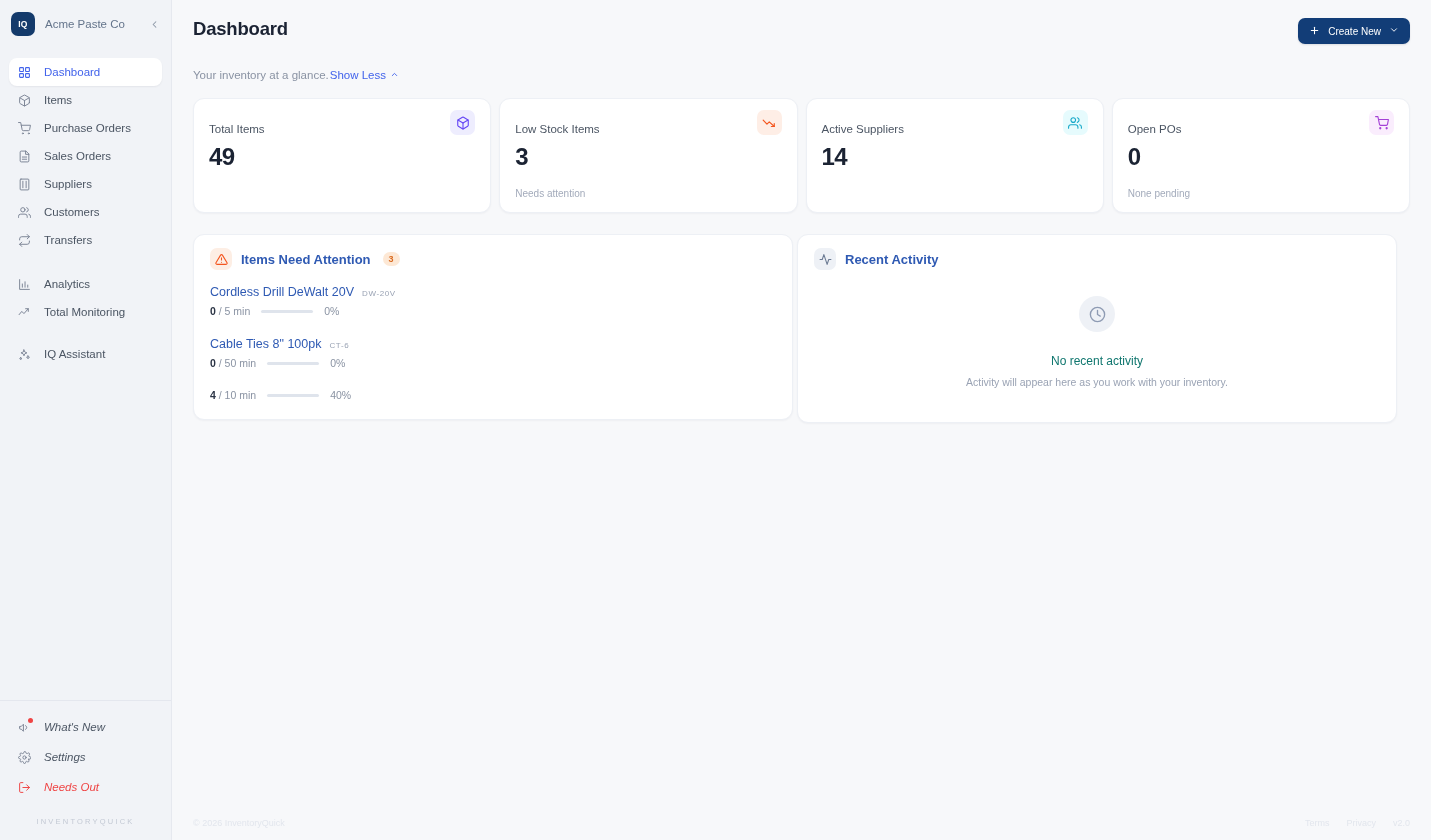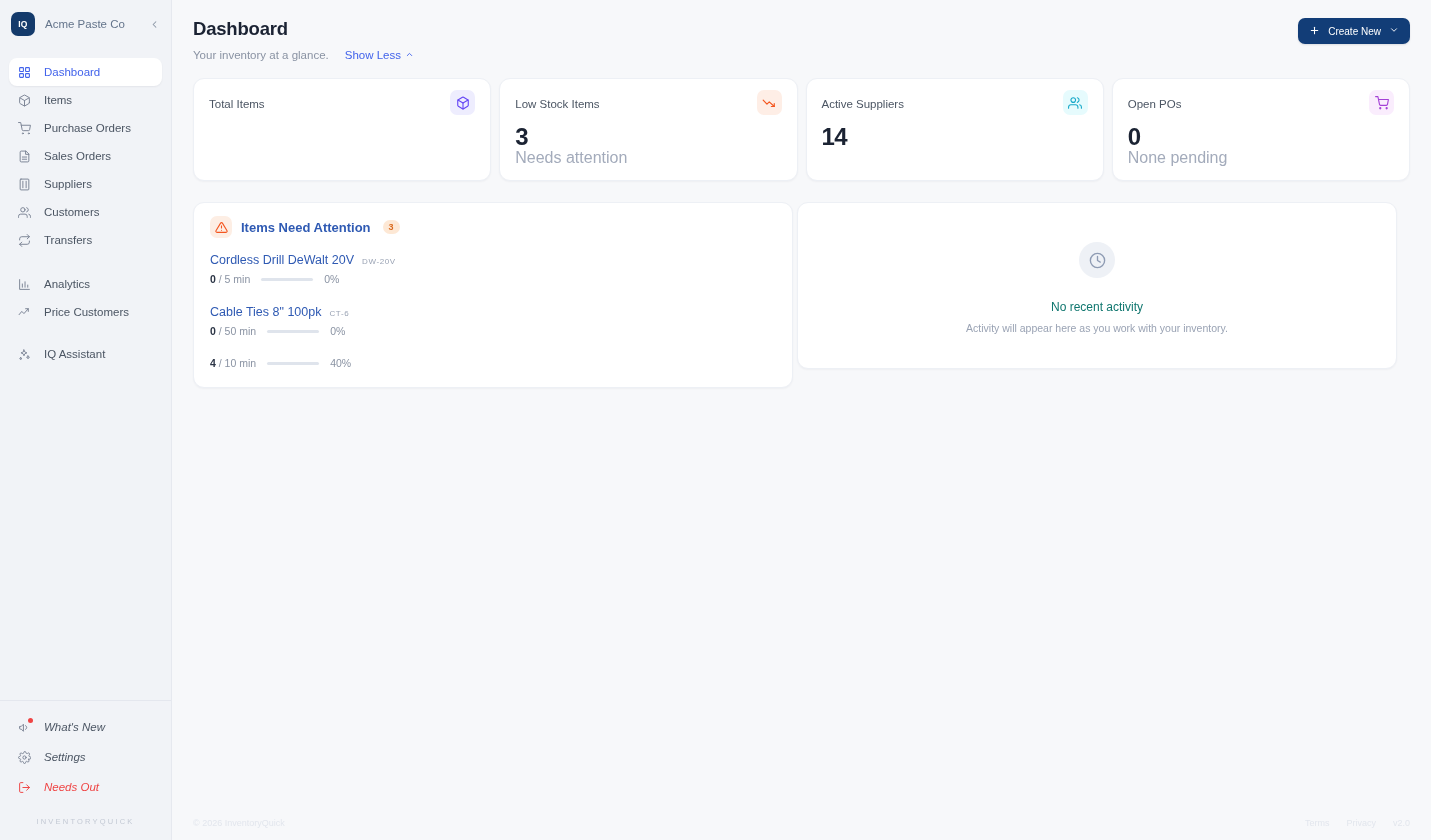--- a/index.html
+++ b/index.html
@@ -77,21 +77,21 @@
     text-align: center; font-size: 7.5px; letter-spacing: 2.2px;
     color: #c3c9d4; padding: 14px 0 14px 0; font-weight: 500;
   }
 
   
   .main { flex: 1; height: 840px; position: relative; background: #f7f8fa; display:flex; flex-direction:column; }
   .page { padding: 18px 21px 0 21px; flex: 1; }
 
   .topbar { display: flex; align-items: flex-start; justify-content: space-between; }
   .page-title { font-size: 18.5px; color: #1b2333; font-weight: 600; letter-spacing: -.2px; }
-  .sub-line { display: flex; align-items: center; gap: 16px; margin-top: 9px; }
+  .sub-line { display: flex; align-items: center; gap: 1px; margin-top: 29px; }
   .sub-text { font-size: 11.5px; color: #8a93a3; }
   .show-less { font-size: 11.5px; color: #4263eb; cursor: pointer; display:flex; align-items:center; gap:4px; }
 
   .btn-create {
     display: flex; align-items: center; gap: 8px;
     background: #123d77; color: #fff;
     border: none; border-radius: 7px;
     height: 26px; padding: 0 11px;
     font-size: 10px; font-family: inherit; cursor: pointer;
     box-shadow: 0 1px 2px rgba(16,24,40,.12);
@@ -100,29 +100,29 @@
   
   .stats { display: flex; gap: 8px; margin-top: 17px; }
   .stat-card {
     flex: 1; background: #fff;
     border: 1px solid #edf0f5; border-radius: 11px;
     padding: 13px 15px 13px 15px;
     box-shadow: 0 1px 2px rgba(16,24,40,.04);
     min-height: 72px;
   }
   .stat-card.tall { min-height: 100px; }
-  .stat-top { display: flex; align-items: center; justify-content: space-between; }
+  .stat-top { display: flex; align-items: flex-end; justify-content: space-between; }
   .stat-label { font-size: 11.5px; color: #4b5563; }
   .stat-ico {
     width: 25px; height: 25px; border-radius: 7px;
     display: flex; align-items: center; justify-content: center;
     margin-top: -2px;
   }
   .stat-value { font-size: 24px; font-weight: 700; color: #1b2333; margin-top: 10px; line-height: 1; letter-spacing: -.5px; }
-  .stat-sub { font-size: 16px; color: #a3abbb; margin-top: 0; }
+  .stat-sub { font-size: 10px; color: #a3abbb; margin-top: 19px; }
 
   
   .panels { display: flex; gap: 4px; margin-top: 21px; align-items: flex-start; }
   .panel {
     background: #fff; border: 1px solid #edf0f5; border-radius: 11px;
     box-shadow: 0 1px 2px rgba(16,24,40,.04);
   }
   .panel-attention { width: 600px; padding: 13px 16px 18px 16px; }
   .panel-activity { width: 600px; padding: 13px 16px 20px 16px; }
   .panel-head { display: flex; align-items: center; gap: 9px; }
@@ -279,21 +279,21 @@
         <span>Analytics</span>
       </div>
 
       <div class="nav-item">
         <span class="nav-ico">
           <svg width="13" height="13" viewBox="0 0 24 24" fill="none" stroke="currentColor" stroke-width="1.8" stroke-linecap="round" stroke-linejoin="round">
               <polyline points="2 16 7 10 11 14 19 5"></polyline>
               <polyline points="14 5 19 5 19 10"></polyline>
             </svg>
         </span>
-        <span>Price Customers</span>
+        <span>Total Monitoring</span>
       </div>
 
       <div class="nav-gap-sm"></div>
 
       <div class="nav-item">
         <span class="nav-ico">
           <svg width="13" height="13" viewBox="0 0 24 24" fill="none" stroke="currentColor" stroke-width="1.7" stroke-linecap="round" stroke-linejoin="round">
               <path d="M11 3.5l1.6 3.9 3.9 1.6-3.9 1.6L11 14.5 9.4 10.6 5.5 9l3.9-1.6z"></path>
               <path d="M18.5 14.5l.8 1.9 1.9.8-1.9.8-.8 1.9-.8-1.9-1.9-.8 1.9-.8z"></path>
               <path d="M5 17.5l.6 1.4 1.4.6-1.4.6L5 21.5l-.6-1.4L3 19.5l1.4-.6z"></path>
@@ -380,20 +380,21 @@
           <div class="stat-top">
             <div class="stat-label">Total Items</div>
             <div class="stat-ico" style="background:#eeedfe;color:#6344f5">
               <svg width="14" height="14" viewBox="0 0 24 24" fill="none" stroke="currentColor" stroke-width="1.9" stroke-linecap="round" stroke-linejoin="round">
                   <path d="M21 16V8a2 2 0 0 0-1-1.73l-7-4a2 2 0 0 0-2 0l-7 4A2 2 0 0 0 3 8v8a2 2 0 0 0 1 1.73l7 4a2 2 0 0 0 2 0l7-4A2 2 0 0 0 21 16z"></path>
                   <polyline points="3.3 7 12 12 20.7 7"></polyline>
                   <line x1="12" y1="22" x2="12" y2="12"></line>
                 </svg>
             </div>
           </div>
+          <div class="stat-value">49</div>
         </div>
 
         <div class="stat-card tall">
           <div class="stat-top">
             <div class="stat-label">Low Stock Items</div>
             <div class="stat-ico" style="background:#feeee6;color:#f4561f">
               <svg width="14" height="14" viewBox="0 0 24 24" fill="none" stroke="currentColor" stroke-width="2" stroke-linecap="round" stroke-linejoin="round">
                   <polyline points="2 7 8.5 14 12.5 10 21 18"></polyline>
                   <polyline points="21 13 21 18 16 18"></polyline>
                 </svg>
@@ -481,20 +482,28 @@
                 <span class="att-qty"><b>4</b> <span>/ 10 min</span></span>
                 <span class="att-bar"><span class="att-bar-fill" style="width:40%"></span></span>
                 <span class="att-pct">40%</span>
               </div>
             </div>
 
           </div>
         </div>
 
         <div class="panel panel-activity">
+          <div class="panel-head">
+            <div class="panel-ico" style="background:#eef1f6;color:#6b7a93">
+              <svg width="13" height="13" viewBox="0 0 24 24" fill="none" stroke="currentColor" stroke-width="2" stroke-linecap="round" stroke-linejoin="round">
+                  <polyline points="22 12 18 12 15 21 9 3 6 12 2 12"></polyline>
+                </svg>
+            </div>
+            <div class="panel-title">Recent Activity</div>
+          </div>
 
           <div class="empty-state">
             <div class="empty-circle">
               <svg width="19" height="19" viewBox="0 0 24 24" fill="none" stroke="#8e9bb3" stroke-width="1.7" stroke-linecap="round" stroke-linejoin="round">
                   <circle cx="12" cy="12" r="9"></circle>
                   <polyline points="12 7 12 12 15.5 14"></polyline>
                 </svg>
             </div>
             <div class="empty-title">No recent activity</div>
             <div class="empty-sub">Activity will appear here as you work with your inventory.</div>

